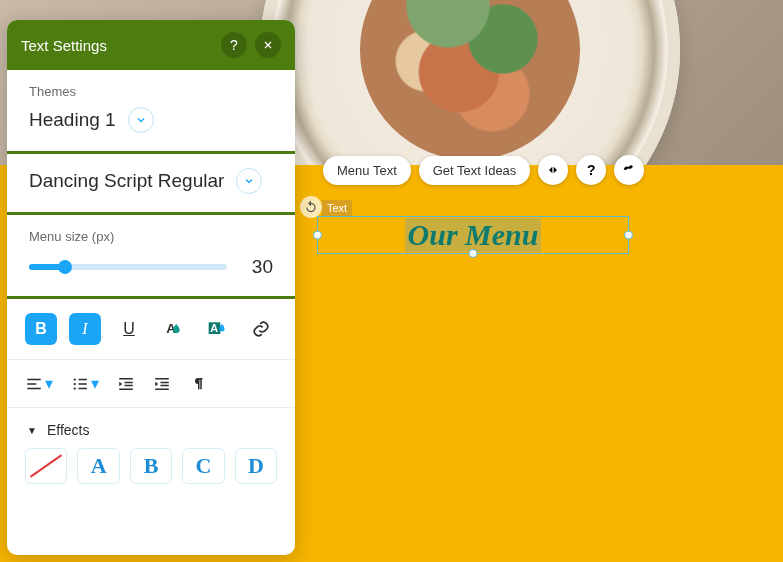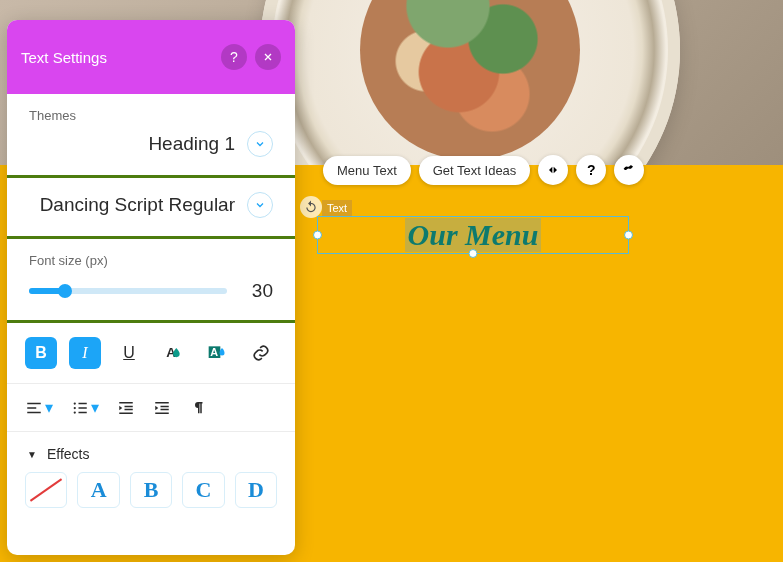--- a/index.html
+++ b/index.html
@@ -83,40 +83,40 @@
 
 .panel {
   position: absolute; top: 20px; left: 7px;
   width: 288px; height: 535px;
   background: #fff; border-radius: 10px;
   box-shadow: 0 4px 20px rgba(0,0,0,.2);
   overflow: hidden;
   display: flex; flex-direction: column;
 }
 .panel-header {
-  background: #d946ef; color: #fff;
-  padding: 24px 14px;
+  background: #4d7c0f; color: #fff;
+  padding: 12px 14px;
   display: flex; align-items: center; justify-content: space-between;
 }
 .panel-title { font-size: 15px; font-weight: 400; }
 .panel-header-btns { display: flex; gap: 8px; }
 .hdr-btn {
   width: 26px; height: 26px; border-radius: 50%;
   background: rgba(0,0,0,.18);
   display: flex; align-items: center; justify-content: center;
   cursor: pointer; color: #fff; font-size: 14px;
 }
 .section {
   padding: 14px 22px 18px; border-bottom: 3px solid #4d7c0f;
 }
 .section-label {
   font-size: 13px; color: #6a6a6a; margin-bottom: 8px;
 }
 .select-row {
-  display: flex; align-items: center; justify-content: flex-end; gap: 12px;
+  display: flex; align-items: center; justify-content: flex-start; gap: 12px;
 }
 .select-value {
   font-size: 19px; color: #2b2b2b;
 }
 .select-value.script { font-family: Helvetica; }
 .chev-circle {
   width: 26px; height: 26px; border-radius: 50%;
   border: 1px solid #bde2f5; display: flex; align-items: center; justify-content: center;
   color: #1ca5f7; cursor: pointer;
 }
@@ -254,21 +254,21 @@
       <div class="select-value script">Dancing Script Regular</div>
       <div class="chev-circle">
         <svg viewBox="0 0 24 24">
             <path fill="none" stroke="#1ca5f7" stroke-width="2.5" d="M6 9l6 6 6-6"></path>
           </svg>
       </div>
     </div>
   </div>
 
   <div class="section">
-    <div class="section-label">Font size (px)</div>
+    <div class="section-label">Menu size (px)</div>
     <div class="slider-row">
       <div class="slider">
         <div class="slider-fill"></div>
         <div class="slider-thumb"></div>
       </div>
       <div class="slider-val">30</div>
     </div>
   </div>
 
   <div class="format-row">

